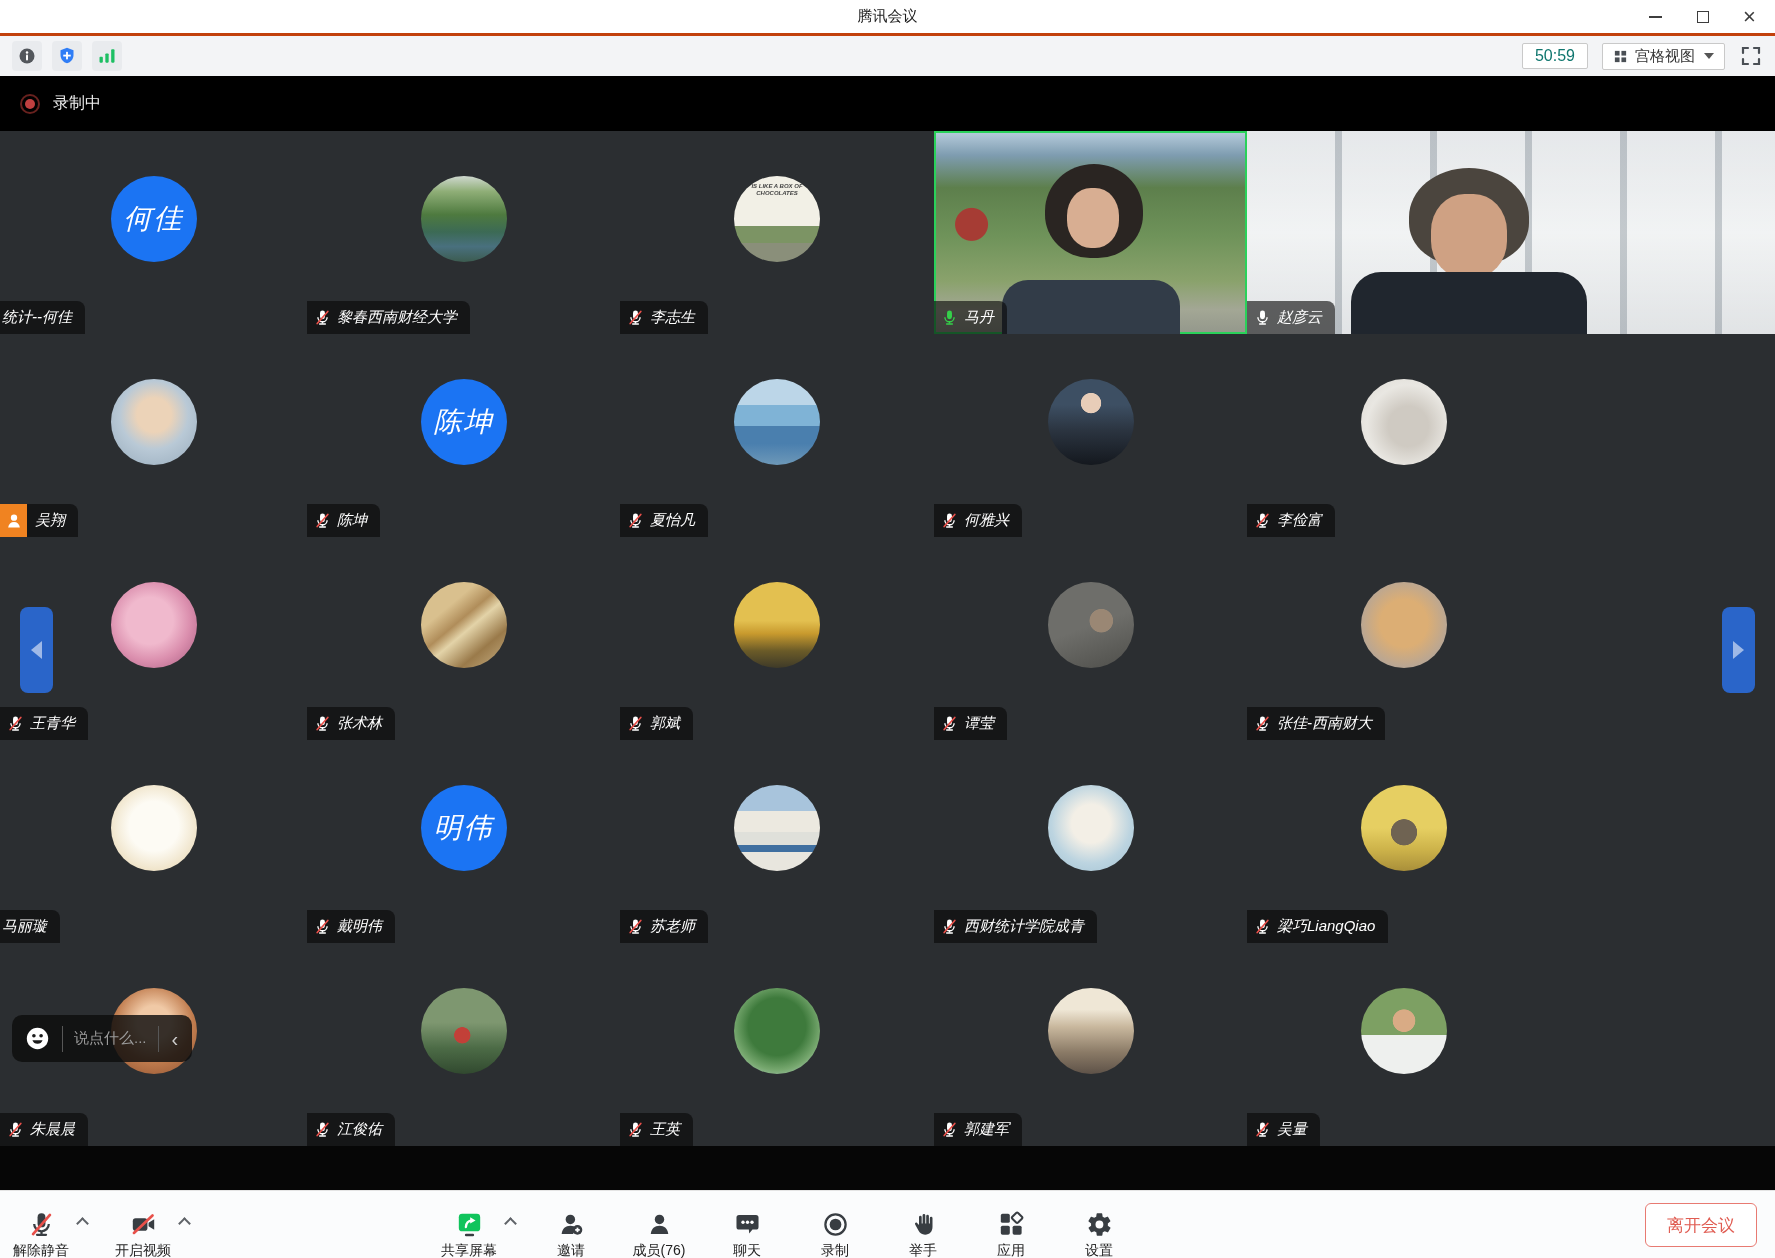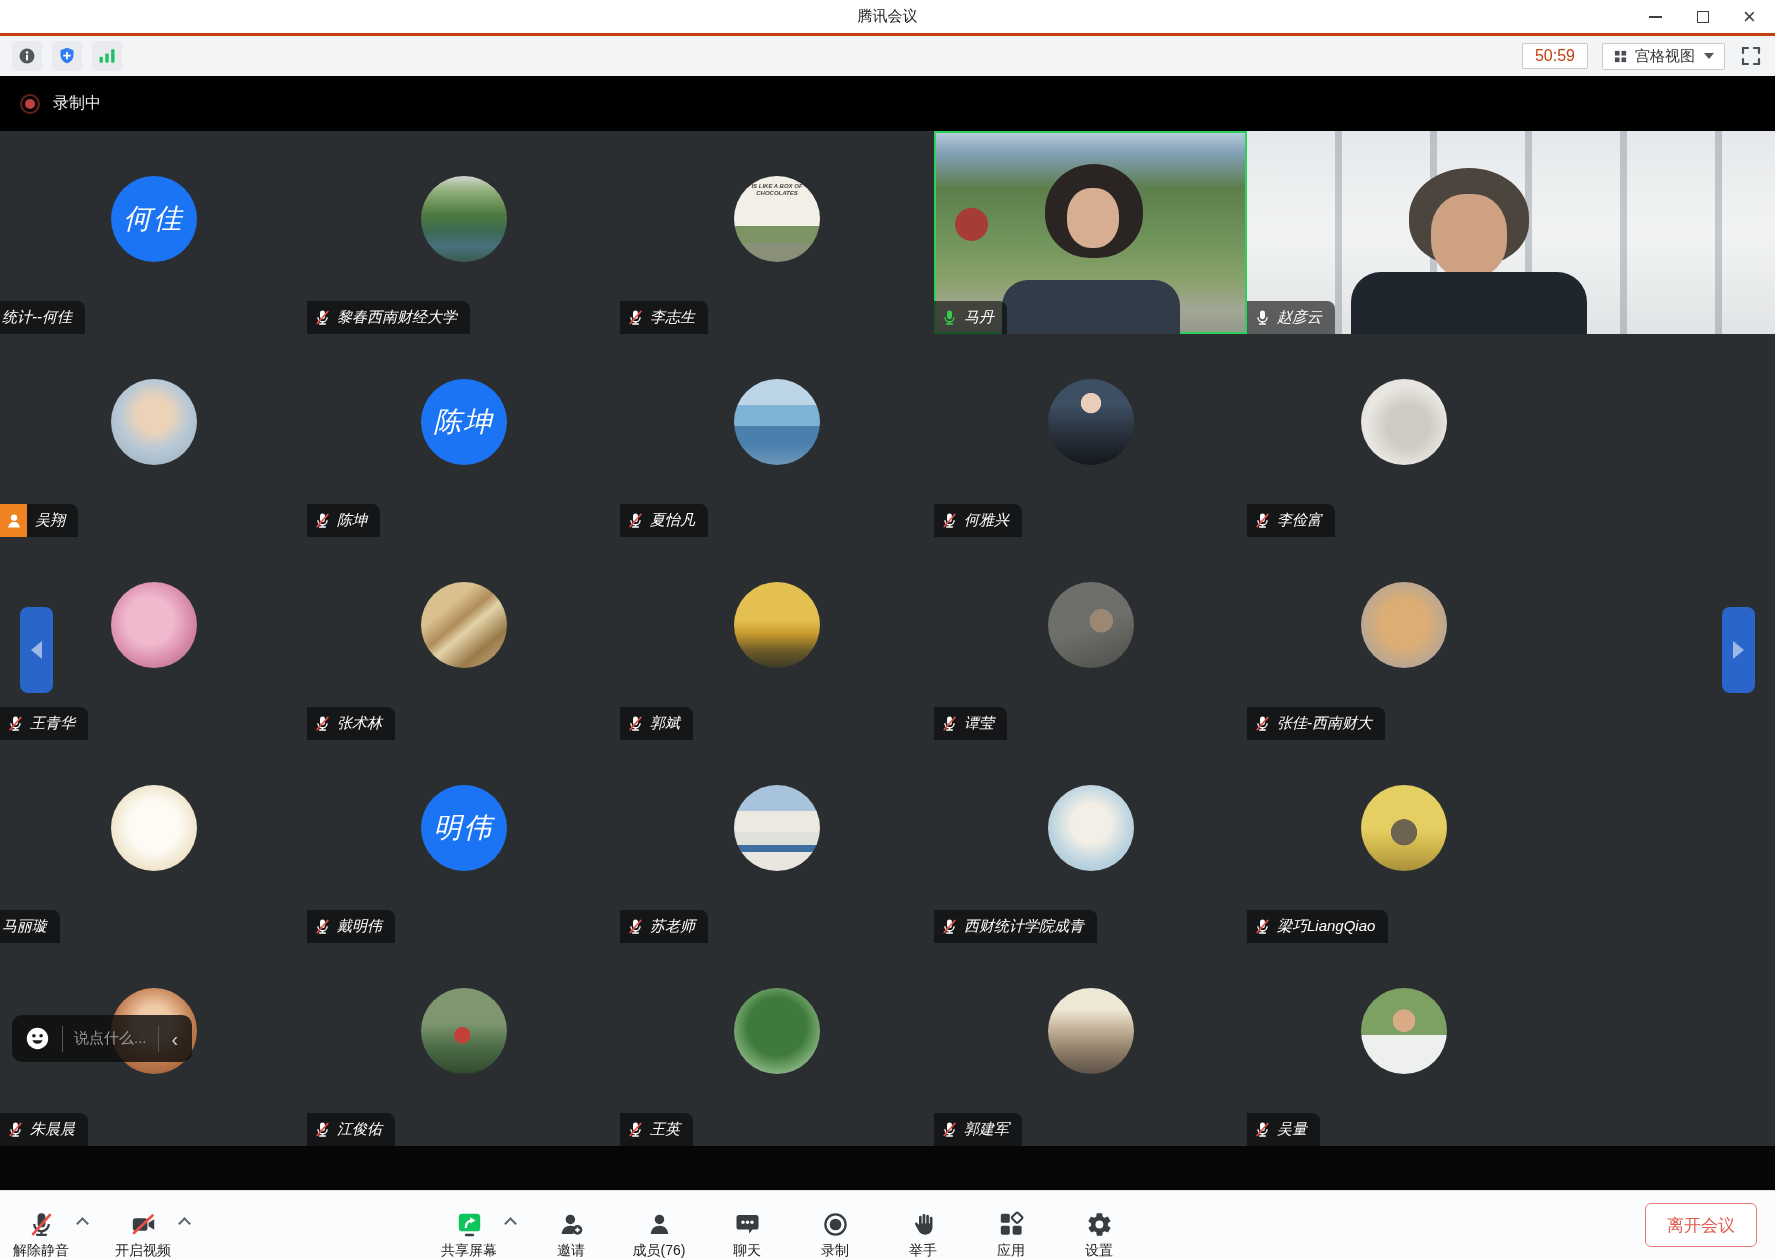--- a/index.html
+++ b/index.html
@@ -13,21 +13,21 @@
   .win-btn { width:47px; height:100%; display:flex; align-items:center; justify-content:center; color:#3d3d3d; cursor:default; }
   .glyph-min { width:13px; height:2px; background:#3d3d3d; display:block; }
   .glyph-max { width:12px; height:12px; border:1.6px solid #3d3d3d; display:block; }
   .glyph-close { font-size:22px; line-height:1; color:#3d3d3d; }
 
   
   .toolbar { height:40px; background:#f3f4f6; display:flex; align-items:center; padding:0 12px; gap:10px; flex:0 0 auto; }
   .tb-icon-btn { width:30px; height:30px; background:#e9ebee; border-radius:4px; display:flex; align-items:center; justify-content:center; }
   .tb-icon-btn svg { width:20px; height:20px; }
   .toolbar-right { margin-left:auto; display:flex; align-items:center; gap:14px; }
-  .timer { border:1px solid #c9c9c9; background:#fff; border-radius:2px; padding:3px 12px; font-size:16px; color:#c2410c; }
+  .timer { border:1px solid #c9c9c9; background:#fff; border-radius:2px; padding:3px 12px; font-size:16px; color:#0f766e; }
   .view-btn { border:1px solid #c9c9c9; background:#fff; border-radius:2px; padding:3px 10px; font-size:15px; color:#333; display:flex; align-items:center; gap:7px; }
   .view-btn svg { width:15px; height:15px; }
   .caret-down { width:0; height:0; border-left:5px solid transparent; border-right:5px solid transparent; border-top:6px solid #555; margin-left:2px; }
   .fs-btn svg { width:24px; height:24px; display:block; }
 
   
   .stage { flex:1; background:#060606; position:relative; }
   .recbar { height:55px; display:flex; align-items:center; padding-left:20px; gap:13px; background:#000; }
   .rec-dot { width:20px; height:20px; border-radius:50%; border:2px solid rgba(190,60,55,0.55); display:flex; align-items:center; justify-content:center; }
   .rec-dot i { width:10px; height:10px; border-radius:50%; background:#c04040; display:block; }

